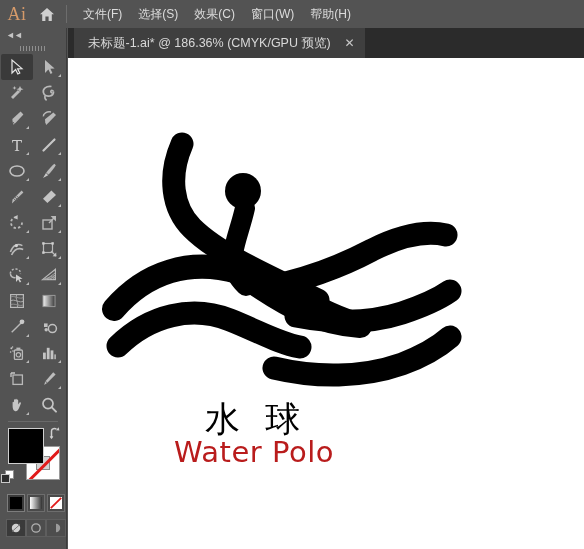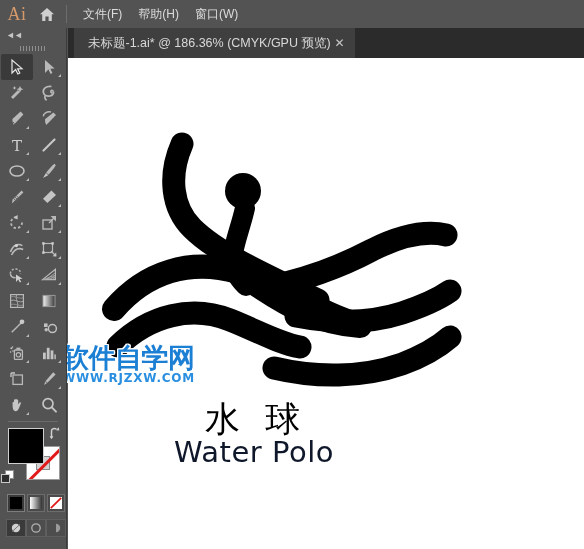--- a/index.html
+++ b/index.html
@@ -72,21 +72,21 @@
     display: flex;
     align-items: flex-end;
   }
   .tabstrip-left-pad { width: 6px; height: 100%; }
   .doc-tab {
     height: 30px;
     background: #3f3f3f;
     display: flex;
     align-items: center;
     padding: 0 10px 0 14px;
-    gap: 4px;
+    gap: 14px;
     box-sizing: border-box;
     border-right: 1px solid #2b2b2b;
   }
   .doc-tab-title {
     font-size: 12.5px;
     color: #d8d8d8;
     white-space: nowrap;
     user-select: none;
   }
   .doc-tab-close {
@@ -272,21 +272,21 @@
     font-size: 35px;
     color: #000;
     letter-spacing: 1px;
     white-space: pre;
     font-family: "DejaVu Sans", sans-serif;
   }
   .art-text-en {
     position: absolute;
     left: 106px; top: 377px;
     font-size: 29px;
-    color: #0f172a;
+    color: #b91c1c;
     white-space: nowrap;
     font-family: "DejaVu Sans", sans-serif;
     letter-spacing: 0.5px;
   }
 
   
   .watermark {
     position: absolute;
     left: 62px; top: 344px;
     width: 150px;
@@ -328,22 +328,24 @@
   <div class="menubar">
     <div class="ai-logo">Ai</div>
     <div class="home-btn">
       <svg width="16" height="15" viewBox="0 0 16 15" aria-hidden="true">
         <path d="M8 1 L15 7.2 L12.8 7.2 L12.8 14 L9.6 14 L9.6 9.6 L6.4 9.6 L6.4 14 L3.2 14 L3.2 7.2 L1 7.2 Z" fill="#cfcfcf"></path>
       </svg>
     </div>
     <div class="menu-sep"></div>
     <div class="menu-items">
       <div class="menu-item">文件(F)</div>
+      <div class="menu-item">选择(S)</div>
+      <div class="menu-item">效果(C)</div>
+      <div class="menu-item">窗口(W)</div>
       <div class="menu-item">帮助(H)</div>
-      <div class="menu-item">窗口(W)</div>
     </div>
   </div>
 
   <div class="tabstrip">
     <div class="tabstrip-left-pad"></div>
     <div class="doc-tab">
       <span class="doc-tab-title">未标题-1.ai* @ 186.36% (CMYK/GPU 预览)</span>
       <span class="doc-tab-close">✕</span>
     </div>
   </div>
@@ -371,24 +373,20 @@
         <path d="M228 258 C 264 265, 300 266, 334 255 C 358 247, 372 240, 382 233" stroke-width="23"></path>
 
         <path d="M206 310 C 248 320, 294 320, 334 306 C 358 297, 374 286, 382 279" stroke-width="23"></path>
       </g>
     </svg>
 
     <div class="art-text-cn">水  球</div>
     <div class="art-text-en">Water Polo</div>
   </div>
 
-  <div class="watermark">
-    <div class="wm-main">软件自学网</div>
-    <div class="wm-sub">WWW.RJZXW.COM</div>
-  </div>
 
   <div class="toolpanel">
 
     <div class="tool-collapse">◄◄</div>
     <div class="tool-gripper">
         <div class="dots"></div>
       </div>
 
     <div class="tool-grid">
 

